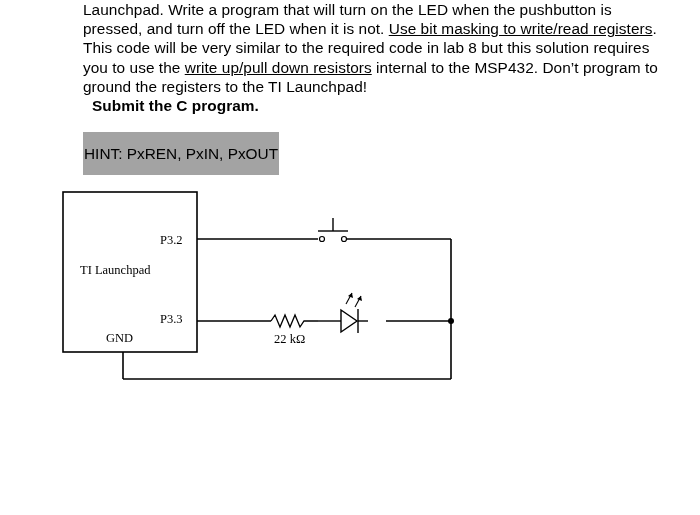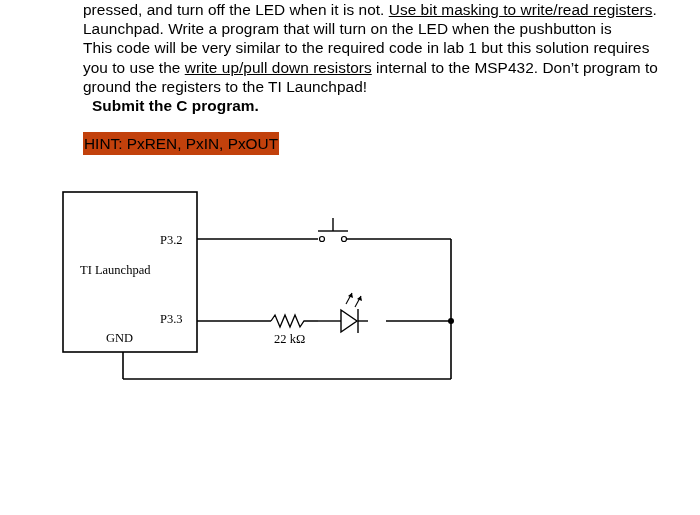--- a/index.html
+++ b/index.html
@@ -9,32 +9,32 @@
   }
   .para {
     position: absolute; left: 83px; top: 0px; width: 610px;
     font-size: 15.4px; line-height: 19.2px; letter-spacing: 0.05px;
   }
   .para .u { text-decoration: underline; }
   .para .bold { font-weight: bold; display: block; margin-left: 9px; }
   .hint {
     position: absolute; left: 83px; top: 132px;
     font-size: 15.4px; line-height: 19px;
-    background: #c2410c; padding: 2px 1px;
+    background: #a3a3a3; padding: 12px 1px;
   }
   svg { position: absolute; left: 0; top: 0; }
   .diag-text { font-family: "Liberation Serif", serif; font-size: 12.5px; fill: #000; }
 </style>
 </head>
 <body>
 
 <div class="para">
+  <div>Launchpad. Write a program that will turn on the LED when the pushbutton is</div>
   <div><span>pressed, and turn off the LED when it is not. </span><span class="u">Use bit masking to write/read registers</span><span>.</span></div>
-  <div>Launchpad. Write a program that will turn on the LED when the pushbutton is</div>
-  <div>This code will be very similar to the required code in lab 1 but this solution requires</div>
+  <div>This code will be very similar to the required code in lab 8 but this solution requires</div>
   <div><span>you to use the </span><span class="u">write up/pull down resistors</span><span> internal to the MSP432. Don’t program to</span></div>
   <div>ground the registers to the TI Launchpad!</div>
   <span class="bold">Submit the C program.</span>
 </div>
 
 <div class="hint">HINT: PxREN, PxIN, PxOUT</div>
 
 <svg width="700" height="515">
 
   <rect x="63" y="192" width="134" height="160" fill="none" stroke="#000" stroke-width="1.6"></rect>

